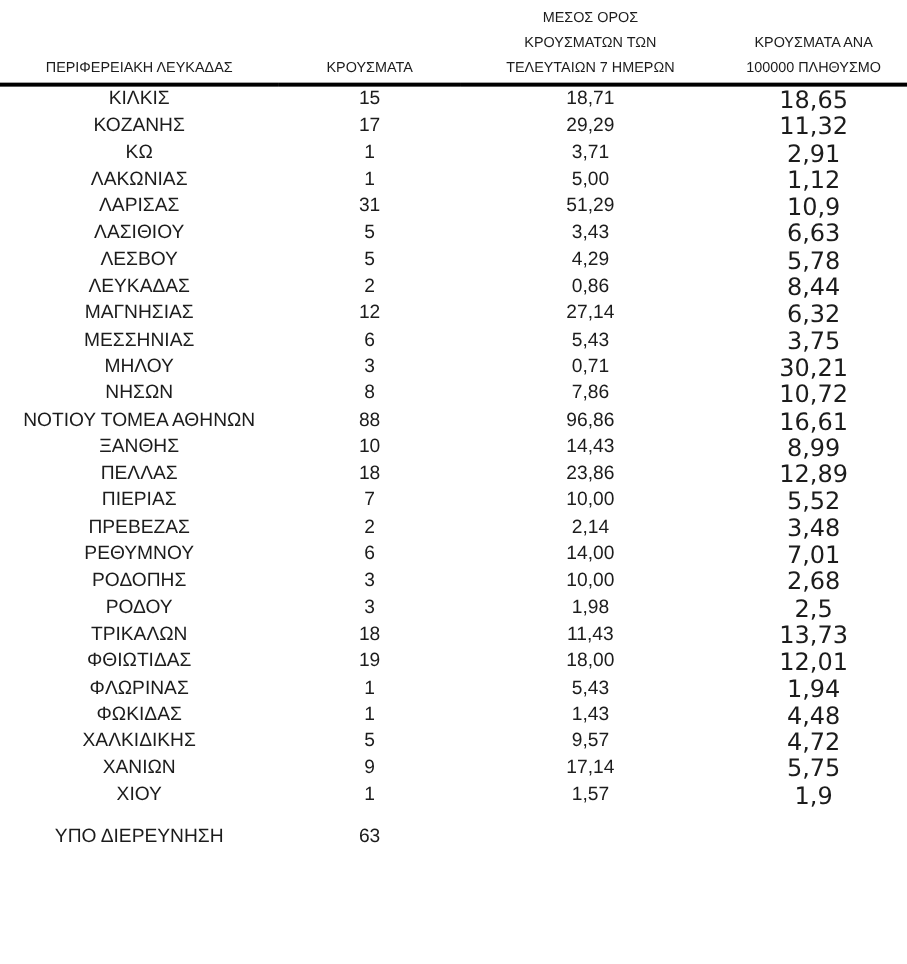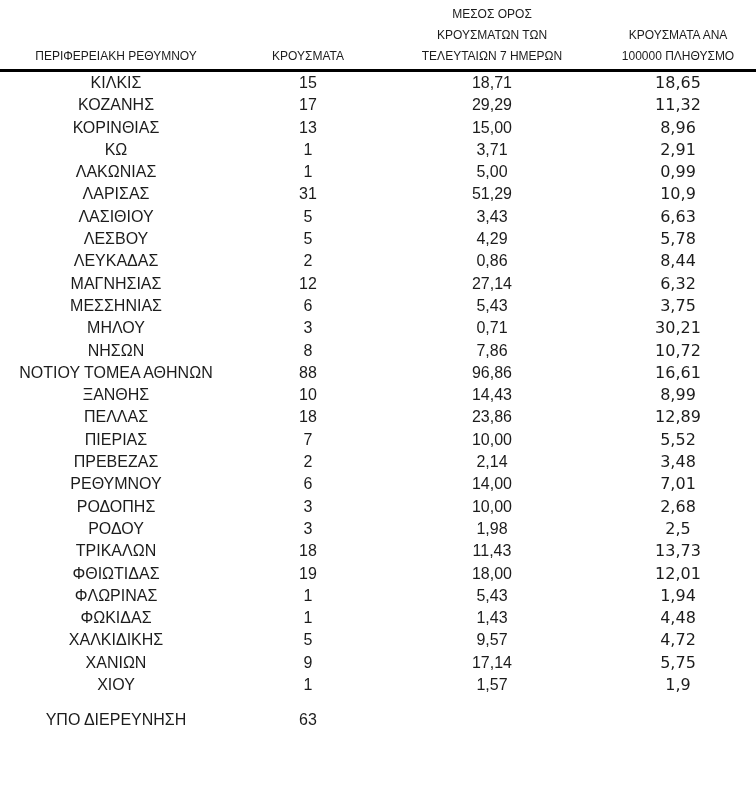--- a/index.html
+++ b/index.html
@@ -35,39 +35,39 @@
     border-bottom: 3px solid #000000;
   }
   thead .hline { display: block; }
   tbody td {
     height: 22.3px;
     font-size: 16px;
     line-height: 22.3px;
   }
   tbody td.c4cell {
     font-family: "DejaVu Sans", sans-serif;
-    font-size: 16px;
+    font-size: 20px;
   }
   tr.spacer-row td { height: 13px; }
   .it { }
 </style>
 </head>
 <body>
 
 <table class="cases-table">
   <colgroup>
     <col class="c1">
       <col class="c2">
       <col class="c3">
       <col class="c4">
   </colgroup>
   <thead>
     <tr>
       <th>
-        <span class="hline">ΠΕΡΙΦΕΡΕΙΑΚΗ ΡΕΘΥΜΝΟΥ</span>
+        <span class="hline">ΠΕΡΙΦΕΡΕΙΑΚΗ ΛΕΥΚΑΔΑΣ</span>
       </th>
       <th>
         <span class="hline">ΚΡΟΥΣΜΑΤΑ</span>
       </th>
       <th>
         <span class="hline">ΜΕΣΟΣ ΟΡΟΣ</span>
         <span class="hline">ΚΡΟΥΣΜΑΤΩΝ ΤΩΝ</span>
         <span class="hline">ΤΕΛΕΥΤΑΙΩΝ 7 ΗΜΕΡΩΝ</span>
       </th>
       <th>
@@ -83,36 +83,30 @@
     <td class="c3cell">18,71</td>
     <td class="c4cell">18,65</td>
   </tr>
       <tr>
     <td class="c1cell">ΚΟΖΑΝΗΣ</td>
     <td class="c2cell">17</td>
     <td class="c3cell">29,29</td>
     <td class="c4cell">11,32</td>
   </tr>
       <tr>
-    <td class="c1cell">ΚΟΡΙΝΘΙΑΣ</td>
-    <td class="c2cell">13</td>
-    <td class="c3cell">15,00</td>
-    <td class="c4cell">8,96</td>
-  </tr>
-      <tr>
     <td class="c1cell">ΚΩ</td>
     <td class="c2cell">1</td>
     <td class="c3cell">3,71</td>
     <td class="c4cell">2,91</td>
   </tr>
       <tr>
     <td class="c1cell">ΛΑΚΩΝΙΑΣ</td>
     <td class="c2cell">1</td>
     <td class="c3cell">5,00</td>
-    <td class="c4cell">0,99</td>
+    <td class="c4cell">1,12</td>
   </tr>
       <tr>
     <td class="c1cell">ΛΑΡΙΣΑΣ</td>
     <td class="c2cell">31</td>
     <td class="c3cell">51,29</td>
     <td class="c4cell">10,9</td>
   </tr>
       <tr>
     <td class="c1cell">ΛΑΣΙΘΙΟΥ</td>
     <td class="c2cell">5</td>

